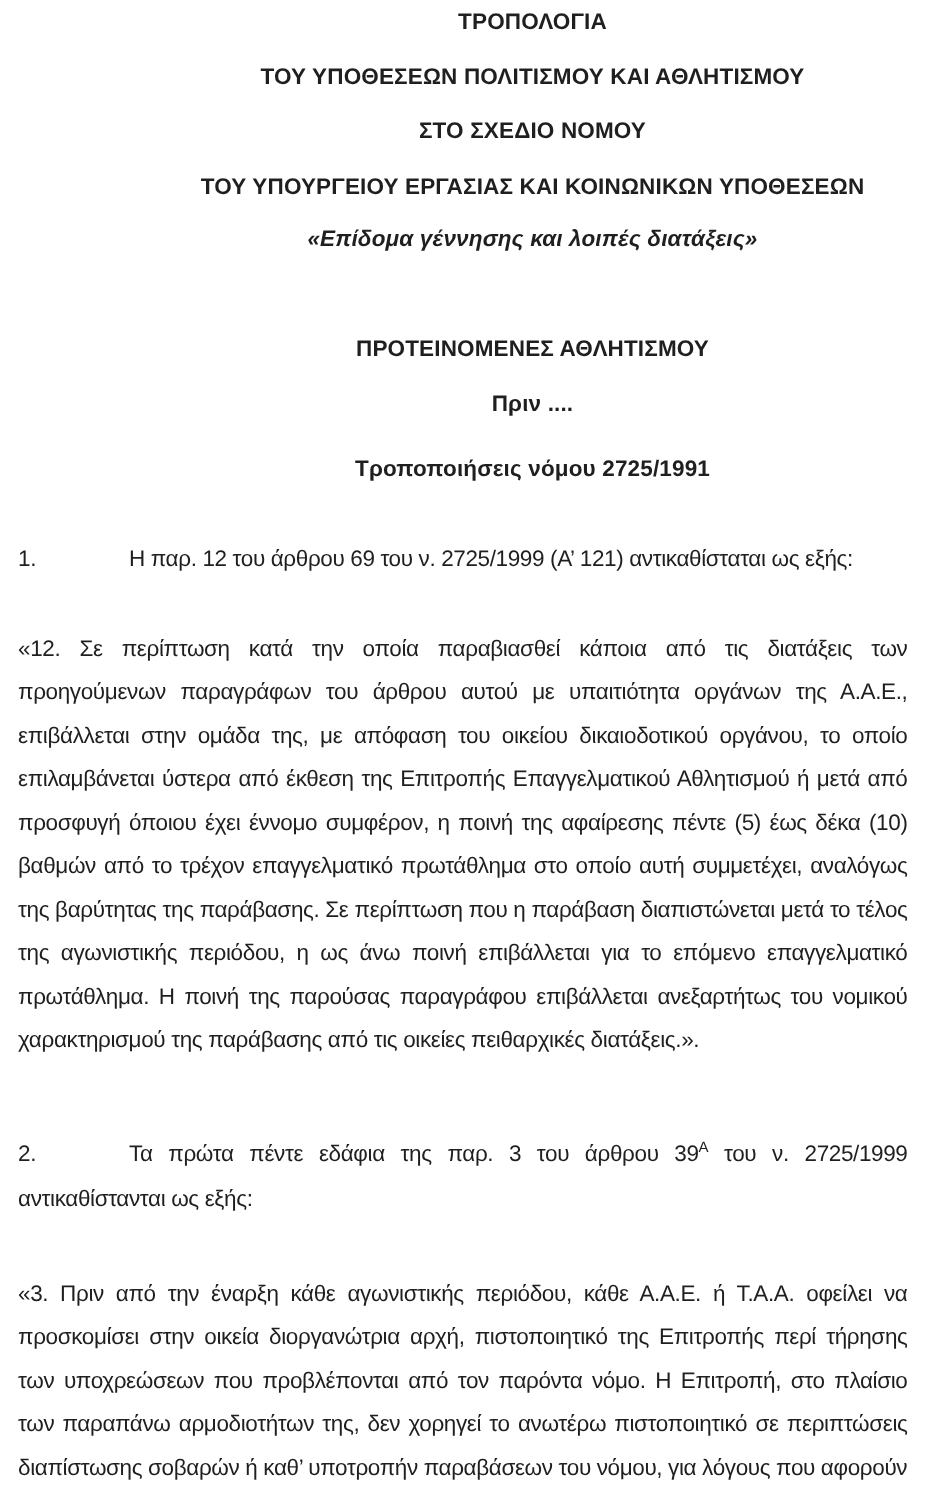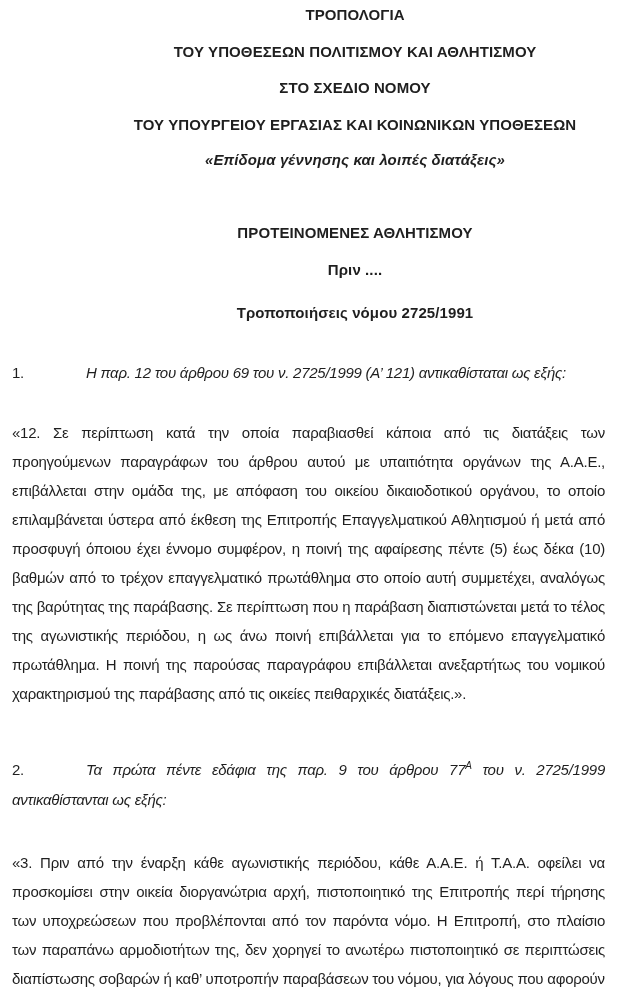--- a/index.html
+++ b/index.html
@@ -37,21 +37,20 @@
   .numbered-item { text-align: justify; }
   .numbered-item .num {
     position: absolute;
     left: 0;
     top: 0;
   }
   .numbered-item .itext {
     display: block;
     text-indent: 74px;
     margin: 0;
-    font-style: italic;
   }
   .sup {
     vertical-align: super;
     font-size: 10px;
     line-height: 0;
   }
 </style>
 </head>
 <body>
 
@@ -69,18 +68,18 @@
 
   <div class="body-block numbered-item" style="top:358px">
     <span class="num">1.</span>
     <span class="itext">Η παρ. 12 του άρθρου 69 του ν. 2725/1999 (Α’ 121) αντικαθίσταται ως εξής:</span>
   </div>
 
   <div class="body-block" style="top:418px">«12. Σε περίπτωση κατά την οποία παραβιασθεί κάποια από τις διατάξεις των προηγούμενων παραγράφων του άρθρου αυτού με υπαιτιότητα οργάνων της Α.Α.Ε., επιβάλλεται στην ομάδα της, με απόφαση του οικείου δικαιοδοτικού οργάνου, το οποίο επιλαμβάνεται ύστερα από έκθεση της Επιτροπής Επαγγελματικού Αθλητισμού ή μετά από προσφυγή όποιου έχει έννομο συμφέρον, η ποινή της αφαίρεσης πέντε (5) έως δέκα (10) βαθμών από το τρέχον επαγγελματικό πρωτάθλημα στο οποίο αυτή συμμετέχει, αναλόγως της βαρύτητας της παράβασης. Σε περίπτωση που η παράβαση διαπιστώνεται μετά το τέλος της αγωνιστικής περιόδου, η ως άνω ποινή επιβάλλεται για το επόμενο επαγγελματικό πρωτάθλημα. Η ποινή της παρούσας παραγράφου επιβάλλεται ανεξαρτήτως του νομικού χαρακτηρισμού της παράβασης από τις οικείες πειθαρχικές διατάξεις.».</div>
 
   <div class="body-block numbered-item" style="top:755px; line-height:30px">
     <span class="num">2.</span>
-    <span class="itext"><span>Τα πρώτα πέντε εδάφια της παρ. 9 του άρθρου 77</span><span class="sup">Α</span><span> του ν. 2725/1999 αντικαθίστανται ως εξής:</span></span>
+    <span class="itext"><span>Τα πρώτα πέντε εδάφια της παρ. 3 του άρθρου 39</span><span class="sup">Α</span><span> του ν. 2725/1999 αντικαθίστανται ως εξής:</span></span>
   </div>
 
   <div class="body-block" style="top:848px">«3. Πριν από την έναρξη κάθε αγωνιστικής περιόδου, κάθε Α.Α.Ε. ή Τ.Α.Α. οφείλει να προσκομίσει στην οικεία διοργανώτρια αρχή, πιστοποιητικό της Επιτροπής περί τήρησης των υποχρεώσεων που προβλέπονται από τον παρόντα νόμο. Η Επιτροπή, στο πλαίσιο των παραπάνω αρμοδιοτήτων της, δεν χορηγεί το ανωτέρω πιστοποιητικό σε περιπτώσεις διαπίστωσης σοβαρών ή καθ’ υποτροπήν παραβάσεων του νόμου, για λόγους που αφορούν</div>
 
 </div>
 
 </body></html>

